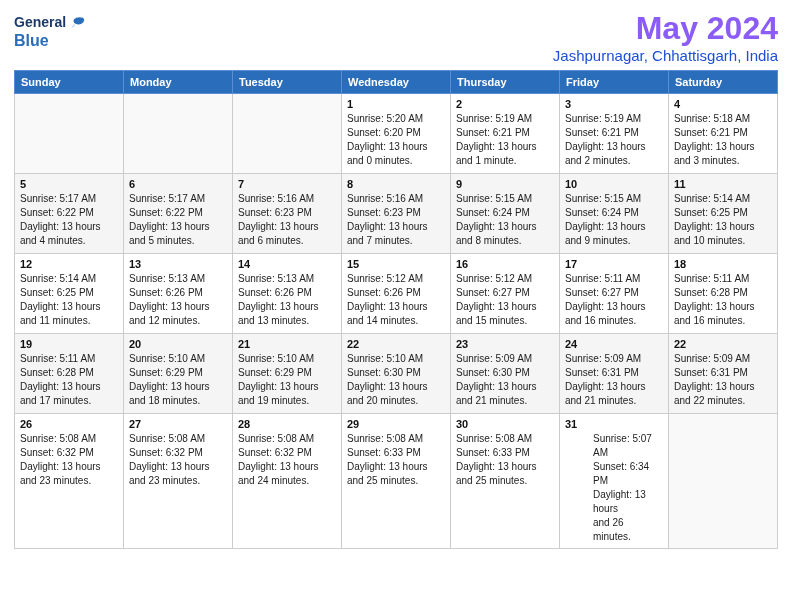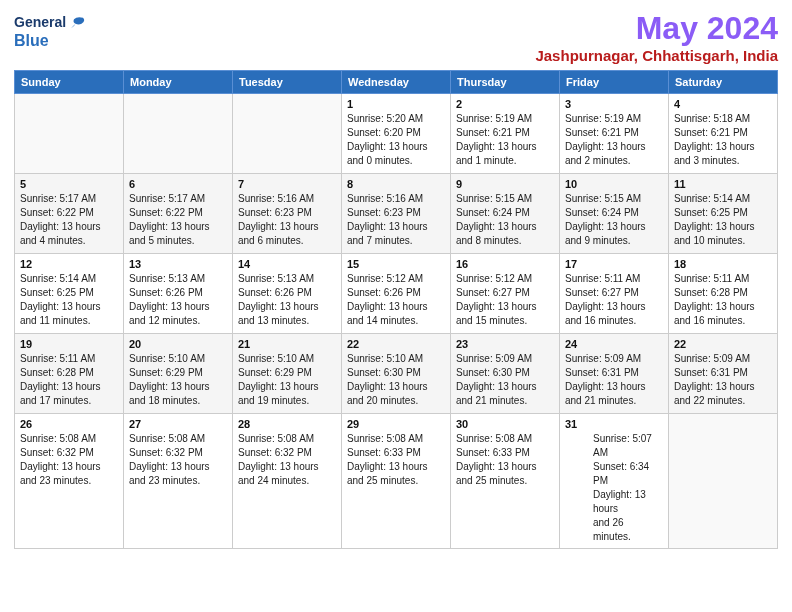--- a/index.html
+++ b/index.html
@@ -49,22 +49,22 @@
     .title-block {
       text-align: right;
     }
     .title-block h1 {
       font-size: 32px;
       font-weight: bold;
       color: #8b5cf6;
     }
     .title-block h2 {
       font-size: 15px;
-      font-weight: bold;
-      color: #b91c1c;
+      font-weight: normal;
+      color: #1d4ed8;
     }
     .calendar {
       width: 100%;
       border-collapse: collapse;
       flex: 1;
       font-size: 10px;
     }
     .calendar thead tr th {
       background: #2a6ebb;
       color: #fff;

